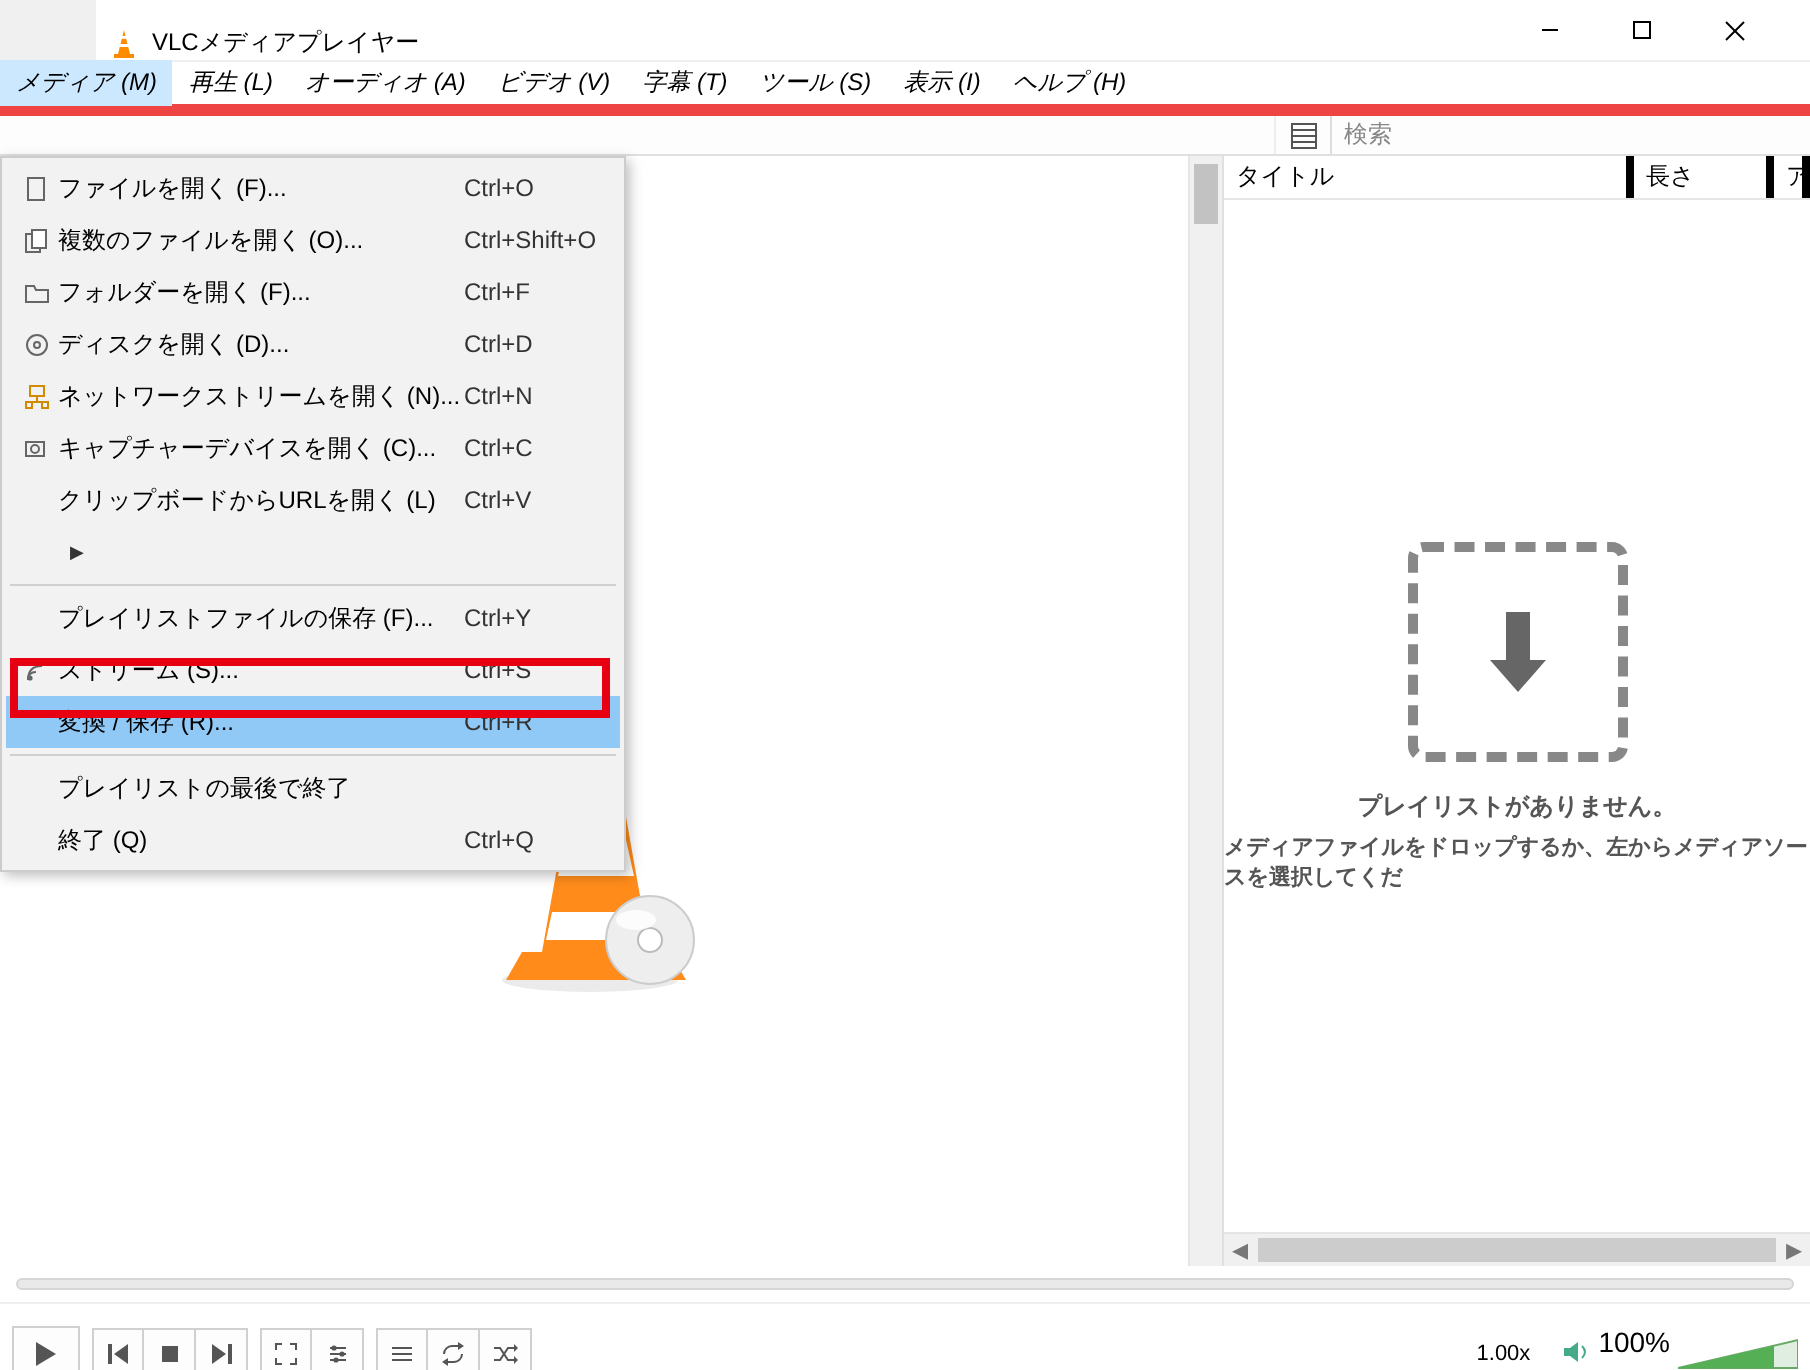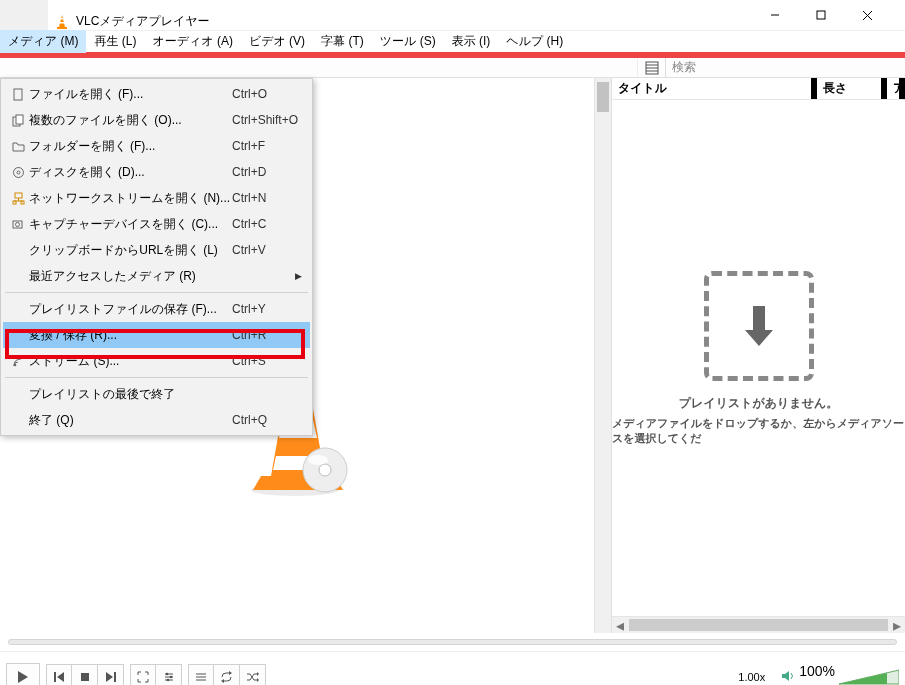--- a/index.html
+++ b/index.html
@@ -1,32 +1,32 @@
 <!DOCTYPE html>
 <html><head>
 <meta charset="utf-8">
 <style>
   * { box-sizing: border-box; font-family: "Meiryo UI", "Yu Gothic UI", sans-serif; }
   body { margin: 0; width: 905px; height: 685px; background: #f0f0f0; overflow: hidden; position: relative; }
   .titlebar { height: 30px; background: #fff; display: flex; align-items: flex-end; padding: 0 15px 0 6px; margin-left: 48px; }
   .titlebar .appicon { width: 16px; height: 16px; margin-right: 6px; }
   .titlebar .title { font-size: 12px; flex: 1; }
   .winbtn { width: 46px; height: 30px; display: flex; align-items: center; justify-content: center; }
-  .menubar { height: 22px; background: #fff; display: flex; align-items: center; font-size: 12px; border-top: 1px solid #eee; }
+  .menubar { height: 22px; background: #fff; display: flex; align-items: center; font-size: 12px; border-top: 1px solid #eee; font-style: italic; }
   .menubar .mitem { padding: 3px 8px; }
   .menubar .mitem.active { background: #cce8ff; }
   .toolbar2 { height: 26px; background: #fdfdfd; border-top: 6px solid #ef4444; border-bottom: 1px solid #e0e0e0; display: flex; }
   .toolbar2 .spacer { flex: 1; }
   .toolbar2 .tbbtn { width: 28px; display: flex; align-items: center; justify-content: center; border-left: 1px solid #eee; }
   .search { flex: 0 0 240px; border-left: 1px solid #ddd; display: flex; align-items: center; padding: 0 6px; color: #888; font-size: 12px; }
   .content { display: flex; height: 555px; }
   .leftpane { width: 612px; background: #fff; border-right: 1px solid #e0e0e0; position: relative; }
   .rightpane { flex: 1; background: #fff; display: flex; flex-direction: column; }
   .listhdr { height: 22px; border-bottom: 1px solid #e5e5e5; display: flex; font-size: 12px; align-items: center; }
-  .listhdr .col { padding: 0 6px; border-right: 6px solid #000000; height: 100%; display: flex; align-items: center; font-weight: bold; }
+  .listhdr .col { padding: 0 6px; border-right: 4px solid #000000; height: 100%; display: flex; align-items: center; }
   .dropzone { flex: 1; display: flex; flex-direction: column; align-items: center; justify-content: center; color: #555; font-size: 12px; font-weight: bold; }
   .dropicon { width: 110px; height: 110px; border: 5px dashed #888; border-radius: 8px; display: flex; align-items: center; justify-content: center; margin-bottom: 14px; }
   .dropdown { position: absolute; left: 0; top: 0; width: 313px; background: #f2f2f2; border: 1px solid #cccccc; box-shadow: 2px 2px 6px rgba(0,0,0,.25); z-index: 10; font-size: 12px; padding: 2px; }
   .dditem { display: flex; align-items: center; height: 26px; padding: 0 8px 0 4px; }
   .dditem .ico { width: 22px; display: flex; justify-content: center; color: #555; }
   .dditem .lbl { flex: 1; }
   .dditem .sc { color: #333; font-size: 12px; min-width: 70px; text-align: left; }
   .dditem.hl { background: #90c8f6; }
   .redbox { position: absolute; border: 4px solid #e60012; pointer-events: none; }
   .sep { height: 1px; background: #d0d0d0; margin: 3px 2px; }
@@ -172,44 +172,43 @@
         <span class="lbl">キャプチャーデバイスを開く (C)...</span>
         <span class="sc">Ctrl+C</span>
       </div>
       <div class="dditem">
         <span class="ico"></span>
         <span class="lbl">クリップボードからURLを開く (L)</span>
         <span class="sc">Ctrl+V</span>
       </div>
       <div class="dditem">
         <span class="ico"></span>
-        <span class="lbl">最近アクセスしたメディア (R)</span>
         <span class="arrow-sub">▶</span>
       </div>
       <div class="sep"></div>
       <div class="dditem">
         <span class="ico"></span>
         <span class="lbl">プレイリストファイルの保存 (F)...</span>
         <span class="sc">Ctrl+Y</span>
-      </div>
-      <div class="dditem hl">
-        <span class="ico"></span>
-        <span class="lbl">変換 / 保存 (R)...</span>
-        <span class="sc">Ctrl+R</span>
       </div>
       <div class="dditem">
         <span class="ico">
             <svg width="13" height="13">
               <path d="M2 11 Q2 4 9 4" fill="none" stroke="#666"></path>
               <path d="M2 11 Q2 7 6 7" fill="none" stroke="#666"></path>
               <circle cx="3" cy="10" r="1.3" fill="#666"></circle>
             </svg>
           </span>
         <span class="lbl">ストリーム (S)...</span>
         <span class="sc">Ctrl+S</span>
+      </div>
+      <div class="dditem hl">
+        <span class="ico"></span>
+        <span class="lbl">変換 / 保存 (R)...</span>
+        <span class="sc">Ctrl+R</span>
       </div>
       <div class="sep"></div>
       <div class="dditem">
         <span class="ico"></span>
         <span class="lbl">プレイリストの最後で終了</span>
         <span class="sc"></span>
       </div>
       <div class="dditem">
         <span class="ico"></span>
         <span class="lbl">終了 (Q)</span>

